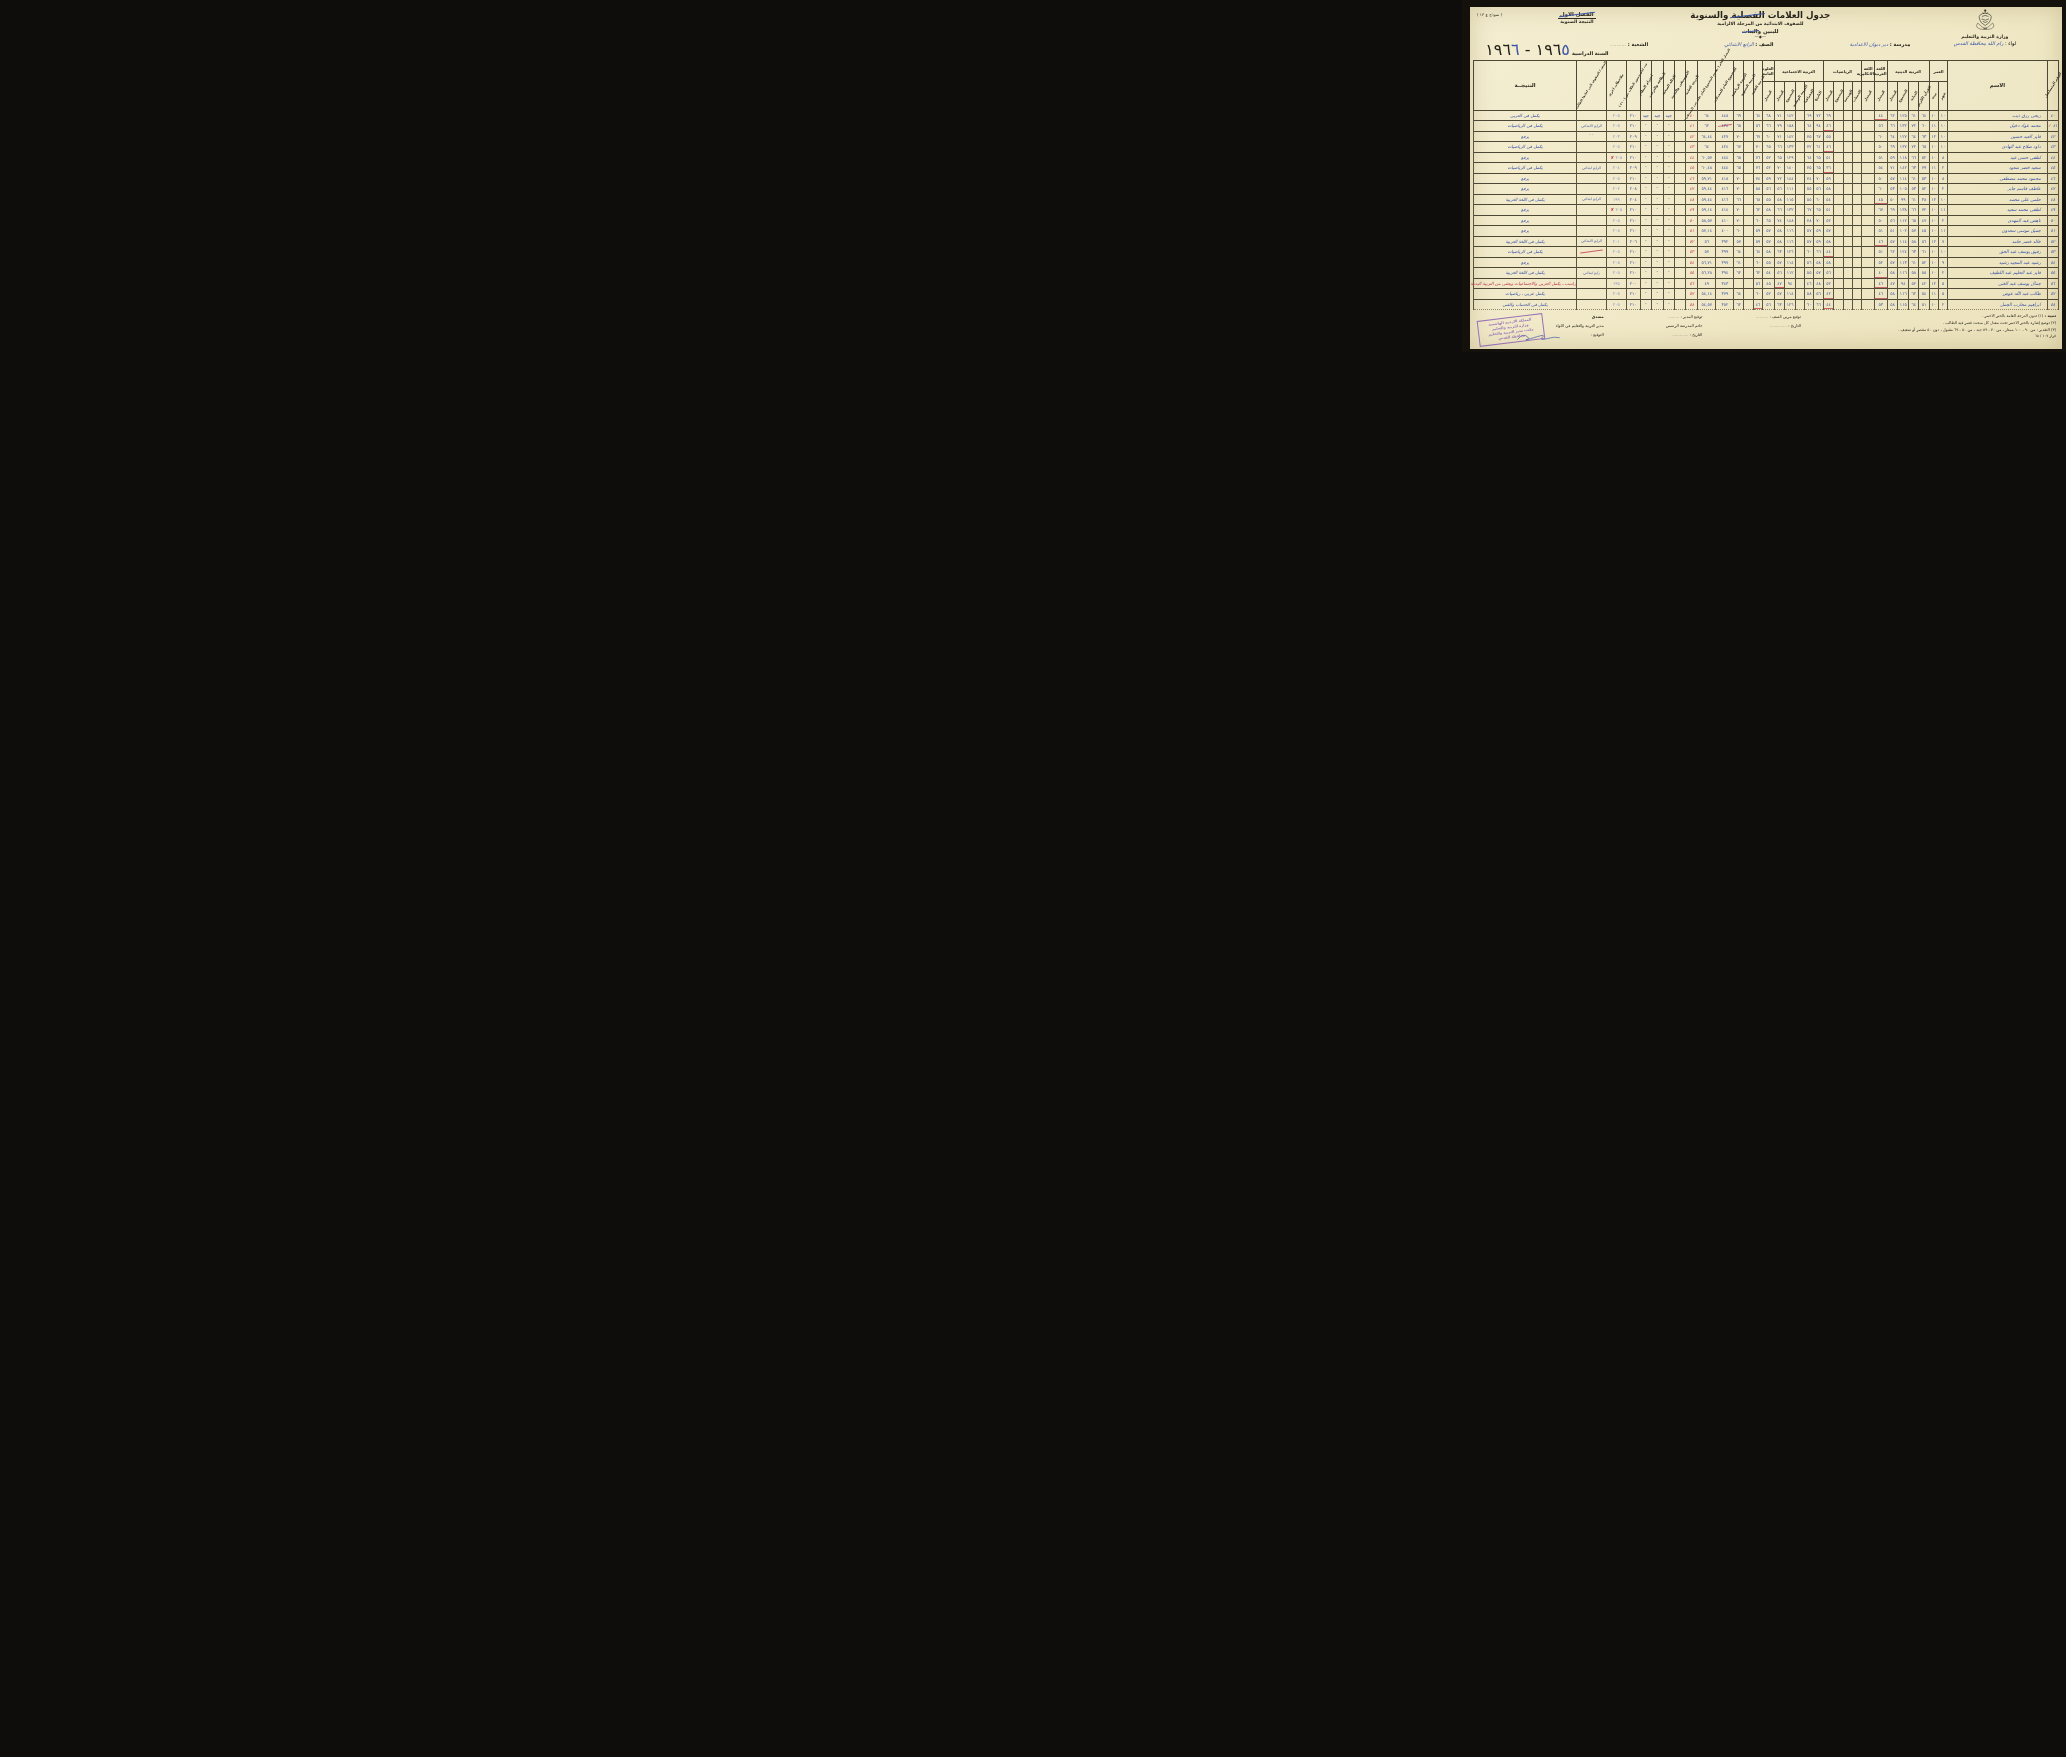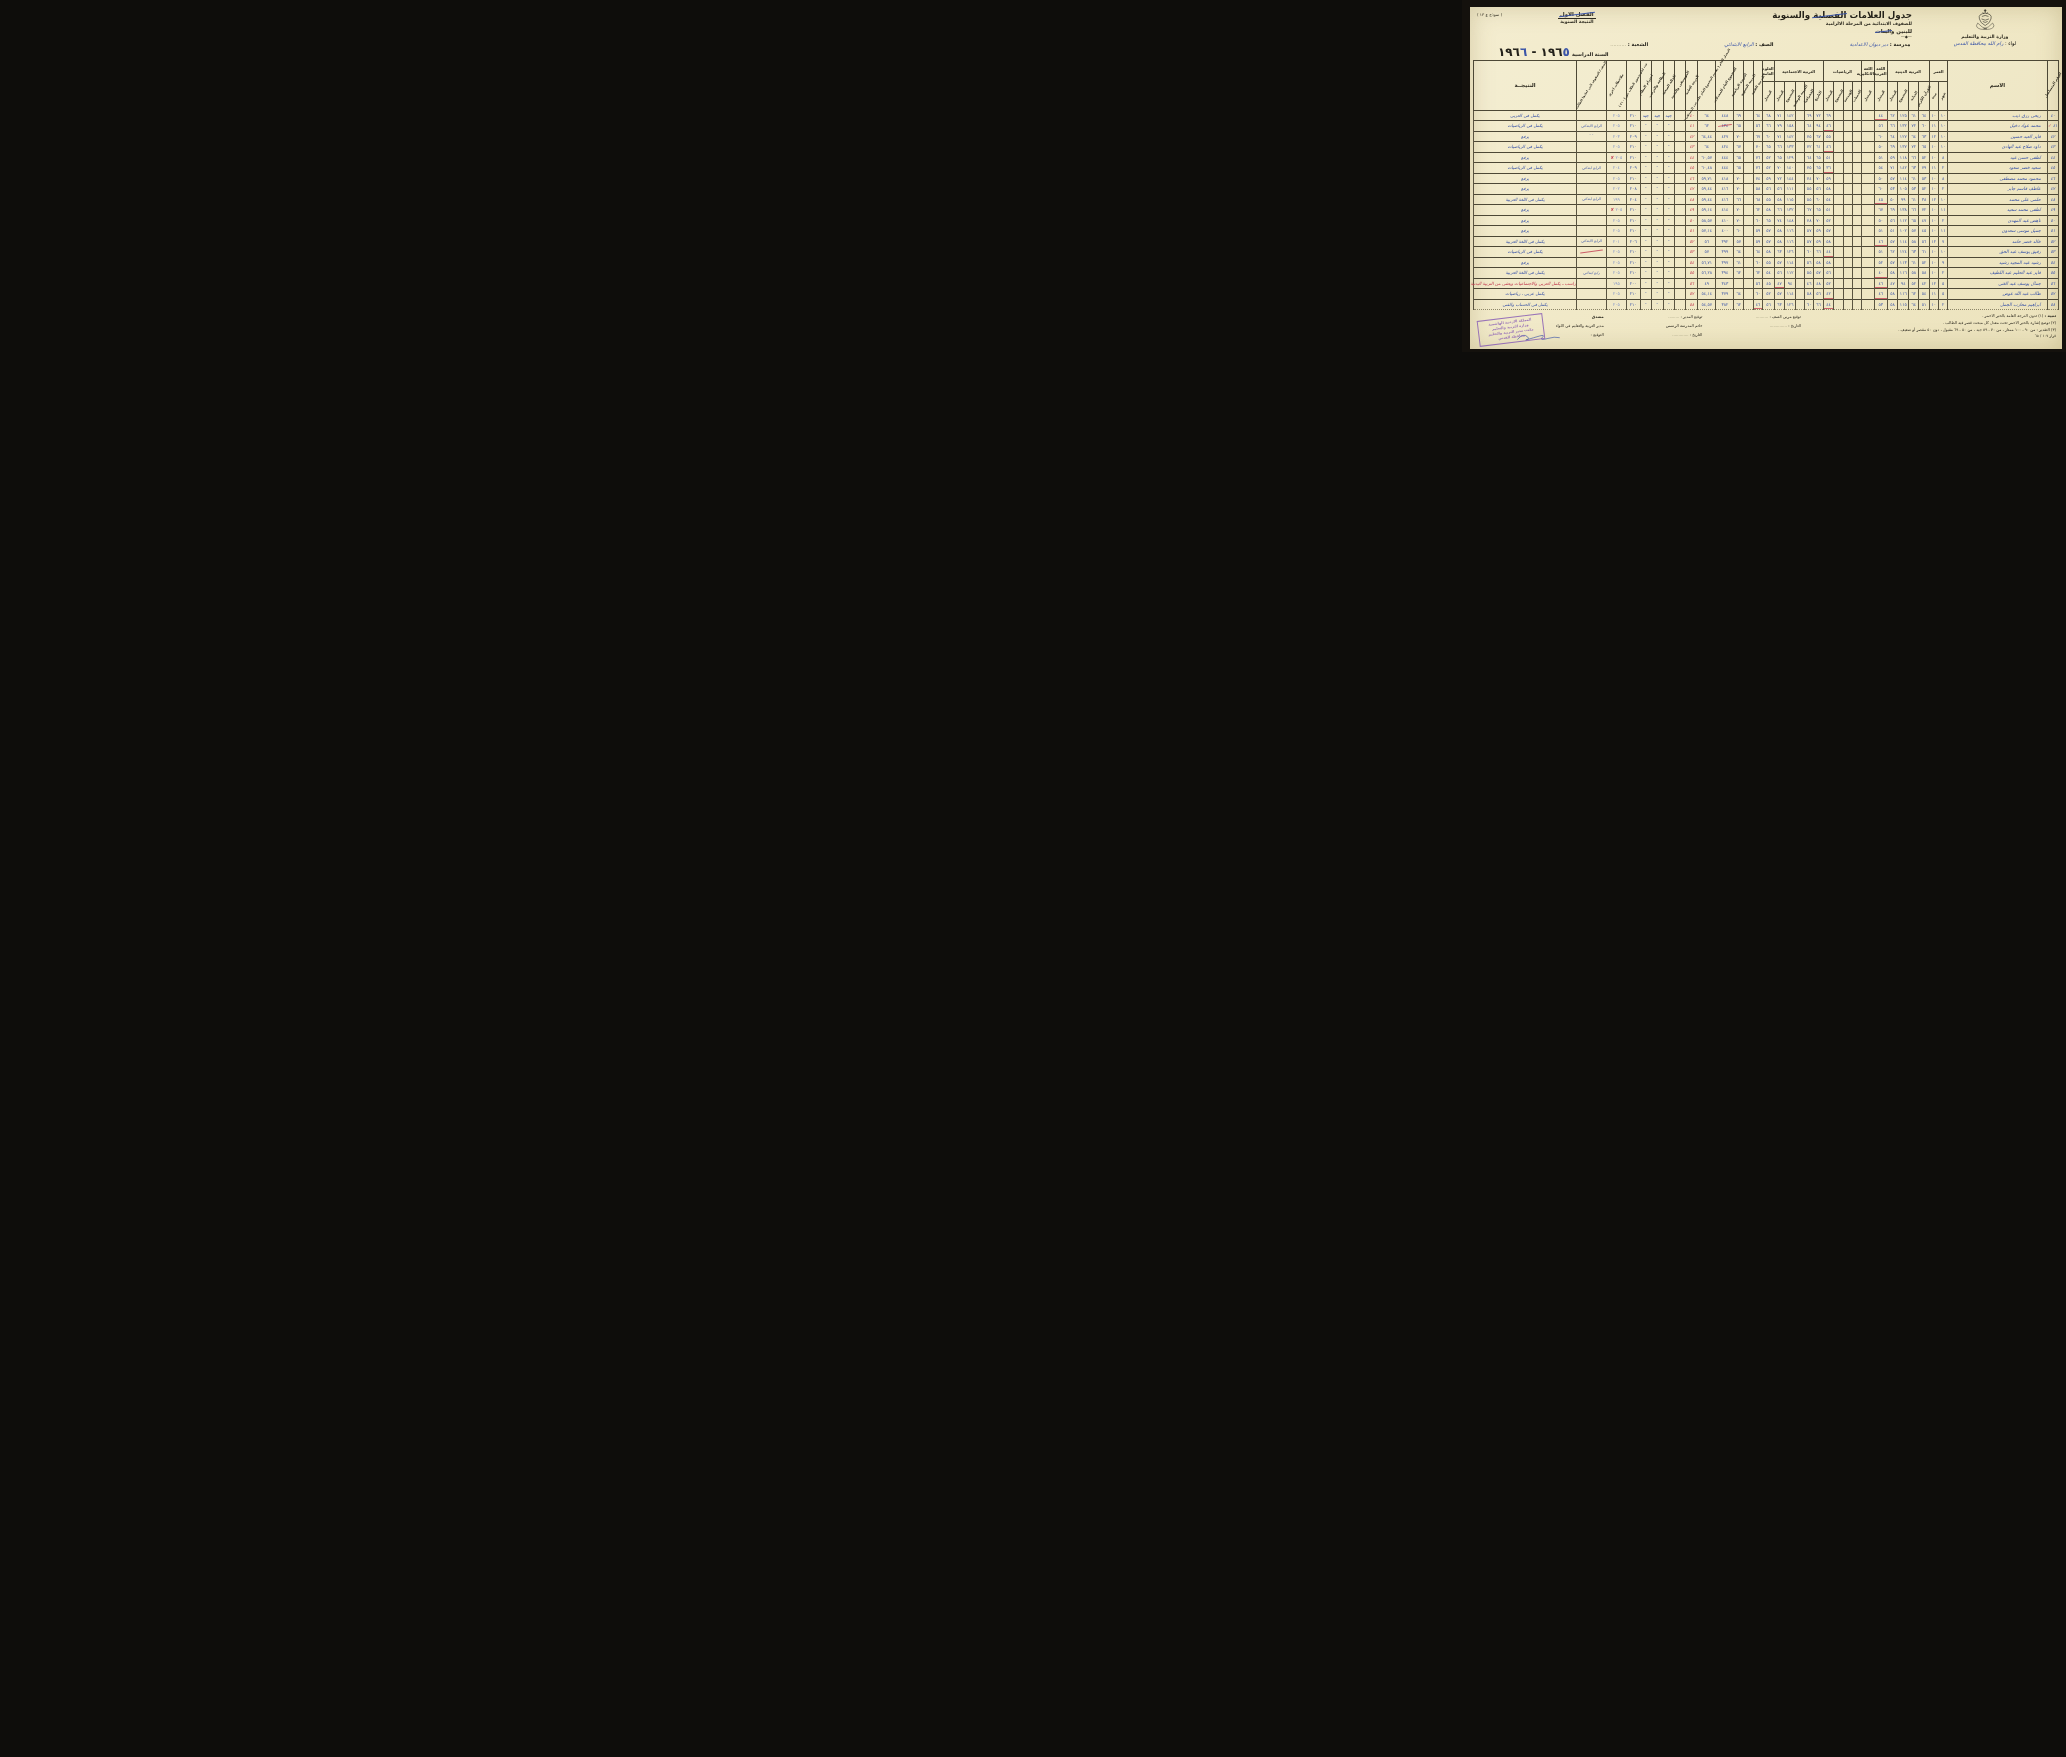--- a/index.html
+++ b/index.html
@@ -2,29 +2,29 @@
 <html lang="ar" dir="rtl" style="font-size:6.6px"><head>
 <meta charset="utf-8">
 <style>
   html,body{margin:0;padding:0;background:#0e0d0b;font-family:"DejaVu Sans",sans-serif;}
   .scan{position:relative;width:604px;height:352px;background:#14110d;padding:6.6px 4.1px 3.3px 8.3px;box-sizing:border-box;}
   .paper{position:relative;width:100%;height:100%;background:linear-gradient(135deg,#f4edd0 0%,#f0e8c6 55%,#ece3bd 100%);
          box-shadow:inset 0 0 25px rgba(120,100,40,.25);overflow:hidden;}
   
   .hdr{display:flex;height:53px;padding:2.5px 4.1px 0;box-sizing:border-box;}
   .hdr-left{width:23%;position:relative;}
-  .hdr-mid{width:52%;text-align:right;}
+  .hdr-mid{width:52%;text-align:center;}
   .hdr-right{width:25%;position:relative;text-align:center;}
   .formno{position:absolute;top:3.3px;left:2.5px;font-size:4.1px;color:#2e2b20;}
   .sem-box{position:absolute;top:1.7px;right:12.4px;text-align:center;font-weight:bold;color:#2e2b20;}
   .sem-box .line1{font-size:5.4px;border-bottom:0.8px solid #2e2b20;padding:0 2.5px 0.8px;}
   .sem-box .line2{font-size:4.5px;padding-top:0.8px;}
   .yearline{position:absolute;bottom:0.8px;right:0;white-space:nowrap;color:#23211a;}
   .yearline .lbl{font-size:5px;font-weight:bold;}
-  .yearline .digits{font-size:12px;font-weight:bold;letter-spacing:0.8px;}
+  .yearline .digits{font-size:16px;font-weight:normal;letter-spacing:0.8px;}
   .ink{color:#3b55a8;}
   .title{font-size:8.7px;font-weight:bold;color:#26231a;margin-top:0.8px;}
   .subtitle{font-size:4.5px;font-weight:bold;color:#2e2b20;margin-top:1.2px;}
   .audience{font-size:5.4px;font-weight:bold;color:#2e2b20;margin-top:1.7px;}
   .divider{font-size:4.1px;color:#2e2b20;margin-top:0.4px;}
   .fields{font-size:5px;margin-top:1.7px;display:flex;justify-content:space-between;padding:0 1.7px;}
   .fields .lbl{font-weight:bold;color:#23211a;}
   .hand{color:#3b55a8;font-style:italic;}
   .dots{color:#8a8467;letter-spacing:0.4px;}
   .emblem{display:inline-block;}

